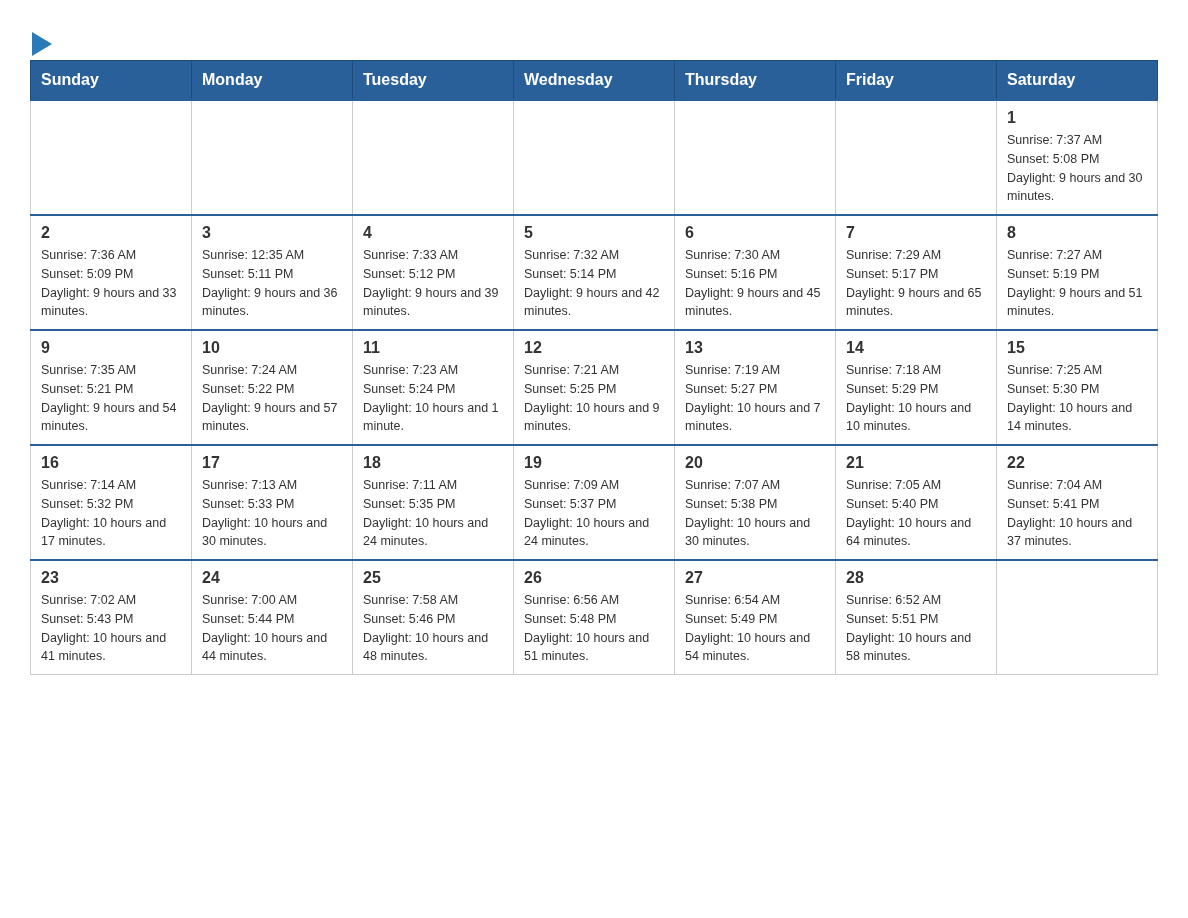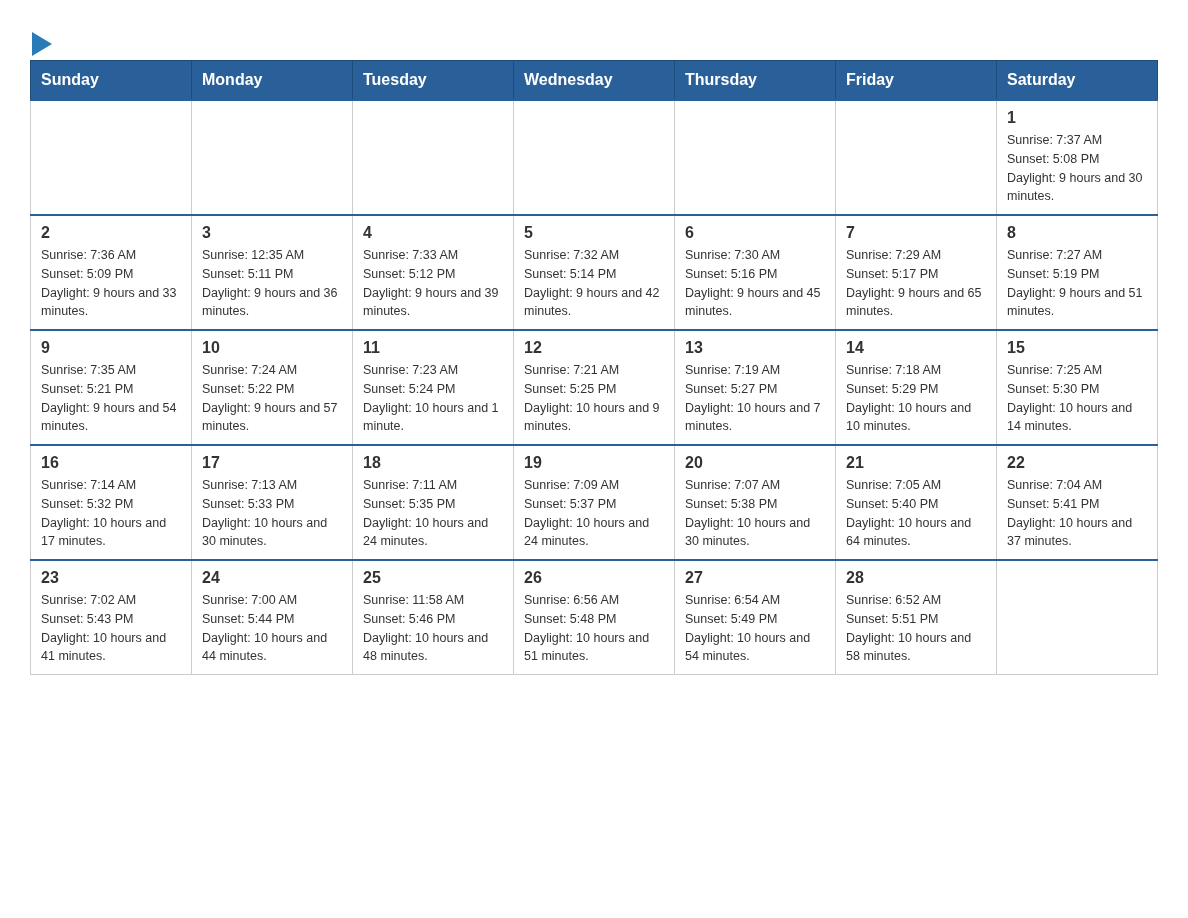--- a/index.html
+++ b/index.html
@@ -285,21 +285,21 @@
           <div class="day-info">Daylight: 10 hours and 41 minutes.</div>
         </td>
         <td>
           <span class="day-number">24</span>
           <div class="day-info">Sunrise: 7:00 AM</div>
           <div class="day-info">Sunset: 5:44 PM</div>
           <div class="day-info">Daylight: 10 hours and 44 minutes.</div>
         </td>
         <td>
           <span class="day-number">25</span>
-          <div class="day-info">Sunrise: 11:58 AM</div>
+          <div class="day-info">Sunrise: 7:58 AM</div>
           <div class="day-info">Sunset: 5:46 PM</div>
           <div class="day-info">Daylight: 10 hours and 48 minutes.</div>
         </td>
         <td>
           <span class="day-number">26</span>
           <div class="day-info">Sunrise: 6:56 AM</div>
           <div class="day-info">Sunset: 5:48 PM</div>
           <div class="day-info">Daylight: 10 hours and 51 minutes.</div>
         </td>
         <td>

